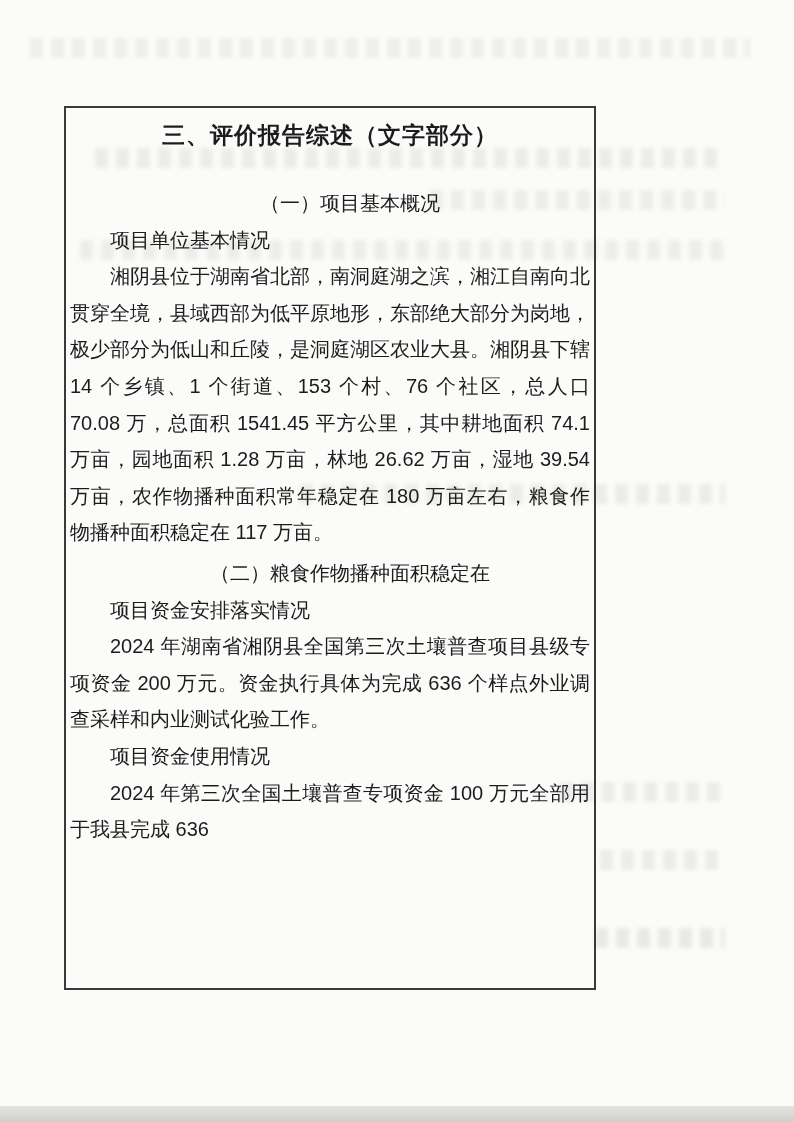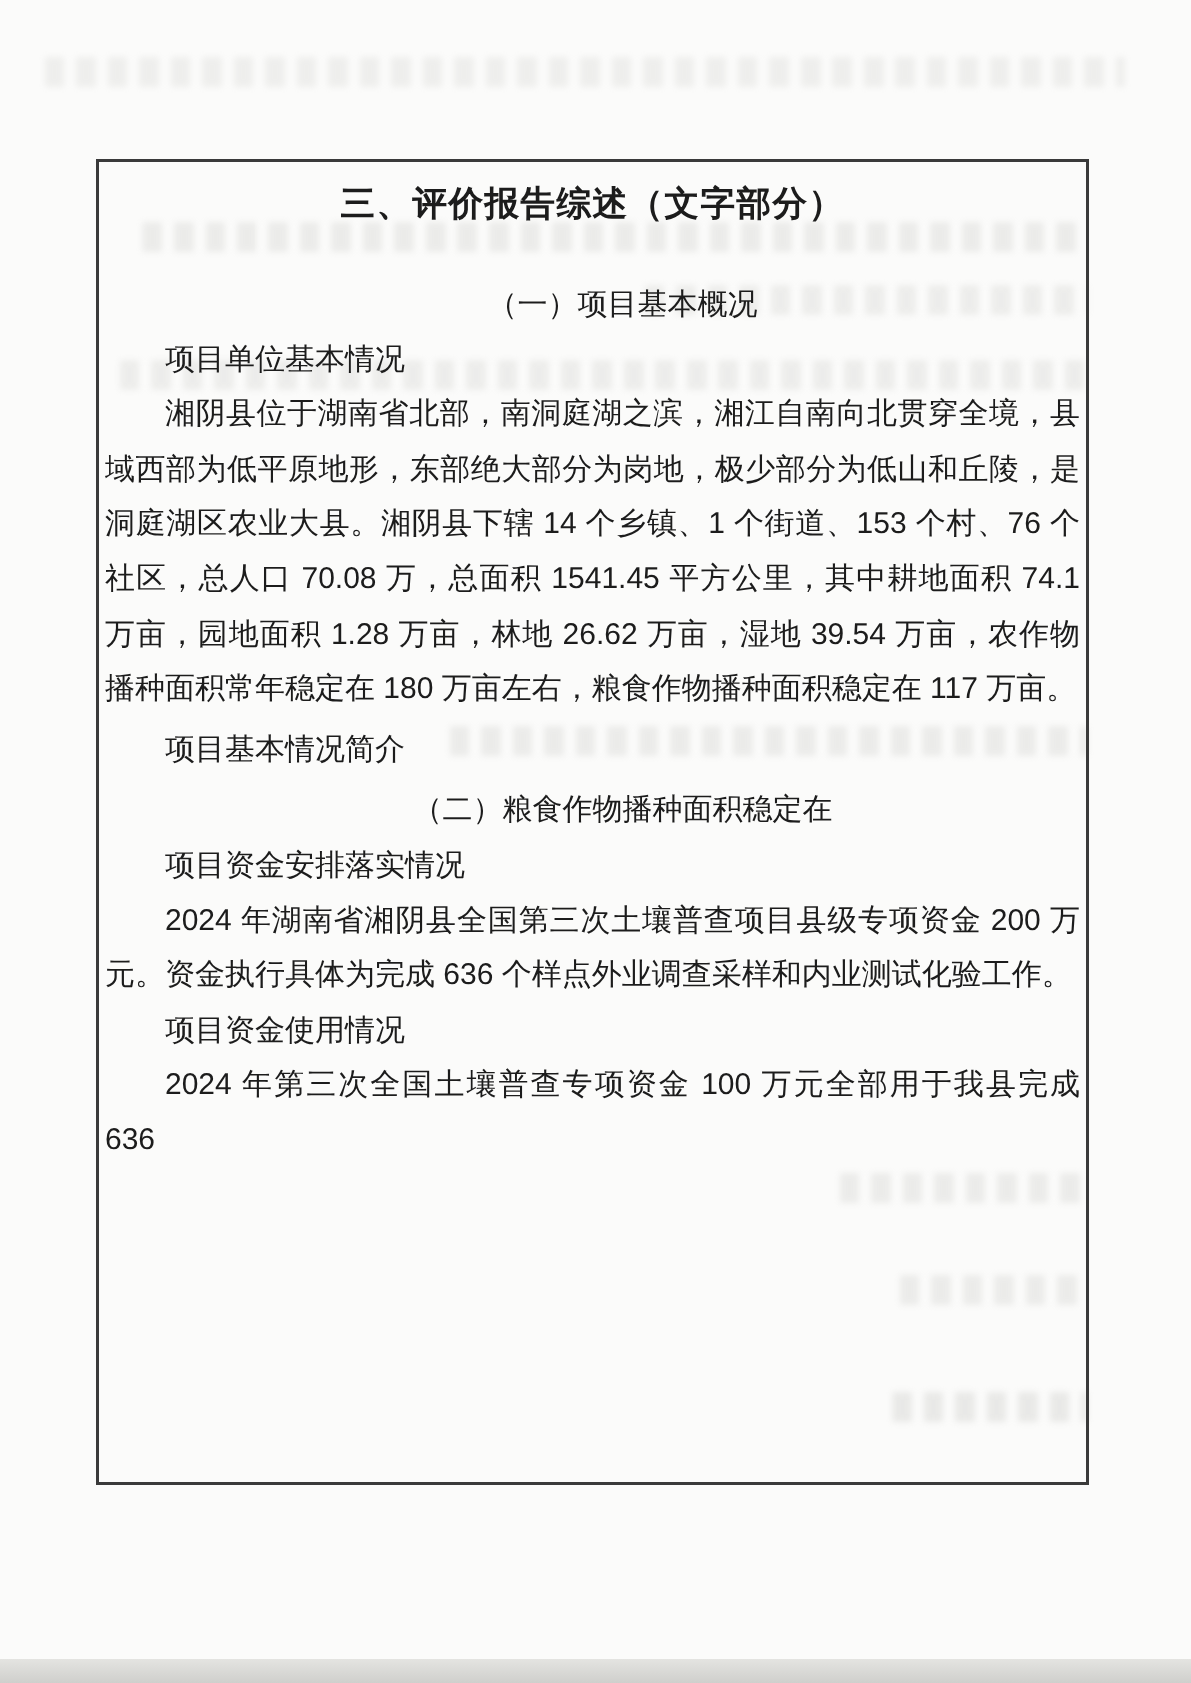--- a/index.html
+++ b/index.html
@@ -24,21 +24,21 @@
     pointer-events:none;
   }
   .scan-band{
     position:absolute;
     left:0;right:0;bottom:0;height:16px;
     background:linear-gradient(180deg,#e4e4e1,#cfcfcc);
   }
   .report-box{
     position:absolute;
     left:64px;top:106px;
-    width:662px;height:884px;
+    width:532px;height:884px;
     border:2px solid #3a3a3a;
     box-sizing:border-box;
     padding:10px 4px 0 4px;
     overflow:hidden;
     background:transparent;
   }
   .doc-title{
     margin:0 0 33px 0;
     font-size:23px;
     font-weight:700;
@@ -78,21 +78,20 @@
   <div class="report-box">
 
     <h1 class="doc-title">三、评价报告综述（文字部分）</h1>
 
     <p class="num-heading">（一）项目基本概况</p>
 
     <p class="bold-heading">项目单位基本情况</p>
 
     <p class="para">湘阴县位于湖南省北部，南洞庭湖之滨，湘江自南向北贯穿全境，县域西部为低平原地形，东部绝大部分为岗地，极少部分为低山和丘陵，是洞庭湖区农业大县。湘阴县下辖 14 个乡镇、1 个街道、153 个村、76 个社区，总人口 70.08 万，总面积 1541.45 平方公里，其中耕地面积 74.1 万亩，园地面积 1.28 万亩，林地 26.62 万亩，湿地 39.54 万亩，农作物播种面积常年稳定在 180 万亩左右，粮食作物播种面积稳定在 117 万亩。</p>
 
-    <p class="bold-heading mt4">项目基本情况简介</p>
 
 
     <p class="num-heading mt4">（二）粮食作物播种面积稳定在</p>
 
     <p class="bold-heading">项目资金安排落实情况</p>
 
     <p class="para">2024 年湖南省湘阴县全国第三次土壤普查项目县级专项资金 200 万元。资金执行具体为完成 636 个样点外业调查采样和内业测试化验工作。</p>
 
     <p class="bold-heading">项目资金使用情况</p>
 

